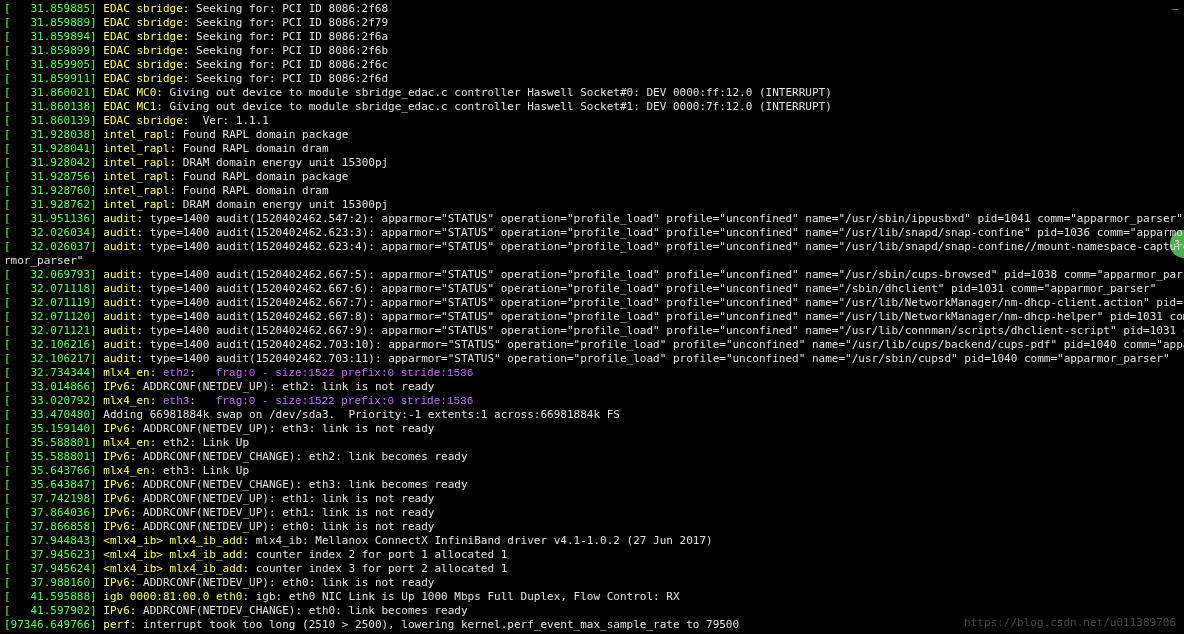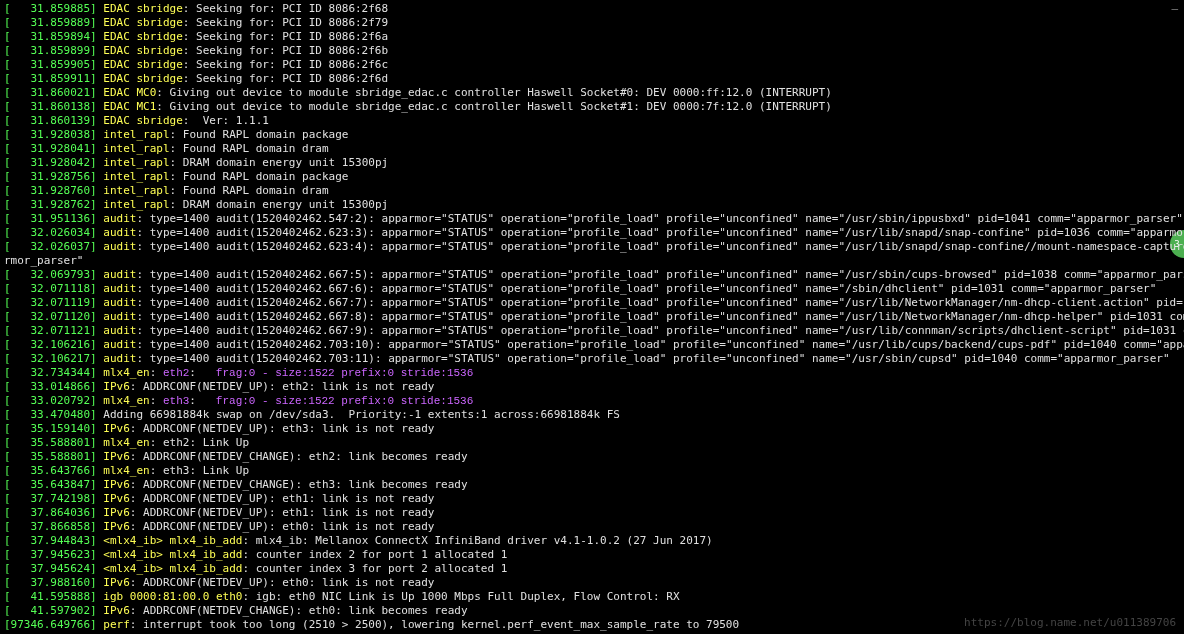--- a/index.html
+++ b/index.html
@@ -14,13 +14,13 @@
   #minimize{position:absolute;top:2px;right:6px;color:#888;font-size:11px;}
 </style>
 </head>
 <body>
 
 <div id="minimize">—</div>
 <div id="badge">3</div>
 
 <div id="terminal"><div class="line"><span class="g">[   31.859885]</span><span class="y"> EDAC sbridge</span><span class="w">: Seeking for: PCI ID 8086:2f68</span></div><div class="line"><span class="g">[   31.859889]</span><span class="y"> EDAC sbridge</span><span class="w">: Seeking for: PCI ID 8086:2f79</span></div><div class="line"><span class="g">[   31.859894]</span><span class="y"> EDAC sbridge</span><span class="w">: Seeking for: PCI ID 8086:2f6a</span></div><div class="line"><span class="g">[   31.859899]</span><span class="y"> EDAC sbridge</span><span class="w">: Seeking for: PCI ID 8086:2f6b</span></div><div class="line"><span class="g">[   31.859905]</span><span class="y"> EDAC sbridge</span><span class="w">: Seeking for: PCI ID 8086:2f6c</span></div><div class="line"><span class="g">[   31.859911]</span><span class="y"> EDAC sbridge</span><span class="w">: Seeking for: PCI ID 8086:2f6d</span></div><div class="line"><span class="g">[   31.860021]</span><span class="y"> EDAC MC0</span><span class="w">: Giving out device to module sbridge_edac.c controller Haswell Socket#0: DEV 0000:ff:12.0 (INTERRUPT)</span></div><div class="line"><span class="g">[   31.860138]</span><span class="y"> EDAC MC1</span><span class="w">: Giving out device to module sbridge_edac.c controller Haswell Socket#1: DEV 0000:7f:12.0 (INTERRUPT)</span></div><div class="line"><span class="g">[   31.860139]</span><span class="y"> EDAC sbridge</span><span class="w">:  Ver: 1.1.1</span></div><div class="line"><span class="g">[   31.928038]</span><span class="y"> intel_rapl</span><span class="w">: Found RAPL domain package</span></div><div class="line"><span class="g">[   31.928041]</span><span class="y"> intel_rapl</span><span class="w">: Found RAPL domain dram</span></div><div class="line"><span class="g">[   31.928042]</span><span class="y"> intel_rapl</span><span class="w">: DRAM domain energy unit 15300pj</span></div><div class="line"><span class="g">[   31.928756]</span><span class="y"> intel_rapl</span><span class="w">: Found RAPL domain package</span></div><div class="line"><span class="g">[   31.928760]</span><span class="y"> intel_rapl</span><span class="w">: Found RAPL domain dram</span></div><div class="line"><span class="g">[   31.928762]</span><span class="y"> intel_rapl</span><span class="w">: DRAM domain energy unit 15300pj</span></div><div class="line"><span class="g">[   31.951136]</span><span class="y"> audit</span><span class="w">: type=1400 audit(1520402462.547:2): apparmor="STATUS" operation="profile_load" profile="unconfined" name="/usr/sbin/ippusbxd" pid=1041 comm="apparmor_parser"</span></div><div class="line"><span class="g">[   32.026034]</span><span class="y"> audit</span><span class="w">: type=1400 audit(1520402462.623:3): apparmor="STATUS" operation="profile_load" profile="unconfined" name="/usr/lib/snapd/snap-confine" pid=1036 comm="apparmor_parser"</span></div><div class="line"><span class="g">[   32.026037]</span><span class="y"> audit</span><span class="w">: type=1400 audit(1520402462.623:4): apparmor="STATUS" operation="profile_load" profile="unconfined" name="/usr/lib/snapd/snap-confine//mount-namespace-capture-helper" pid=1036 comm="appa</span></div><div class="line"><span class="w">rmor_parser"</span></div><div class="line"><span class="g">[   32.069793]</span><span class="y"> audit</span><span class="w">: type=1400 audit(1520402462.667:5): apparmor="STATUS" operation="profile_load" profile="unconfined" name="/usr/sbin/cups-browsed" pid=1038 comm="apparmor_parser"</span></div><div class="line"><span class="g">[   32.071118]</span><span class="y"> audit</span><span class="w">: type=1400 audit(1520402462.667:6): apparmor="STATUS" operation="profile_load" profile="unconfined" name="/sbin/dhclient" pid=1031 comm="apparmor_parser"</span></div><div class="line"><span class="g">[   32.071119]</span><span class="y"> audit</span><span class="w">: type=1400 audit(1520402462.667:7): apparmor="STATUS" operation="profile_load" profile="unconfined" name="/usr/lib/NetworkManager/nm-dhcp-client.action" pid=1031 comm="apparmor_parser"</span></div><div class="line"><span class="g">[   32.071120]</span><span class="y"> audit</span><span class="w">: type=1400 audit(1520402462.667:8): apparmor="STATUS" operation="profile_load" profile="unconfined" name="/usr/lib/NetworkManager/nm-dhcp-helper" pid=1031 comm="apparmor_parser"</span></div><div class="line"><span class="g">[   32.071121]</span><span class="y"> audit</span><span class="w">: type=1400 audit(1520402462.667:9): apparmor="STATUS" operation="profile_load" profile="unconfined" name="/usr/lib/connman/scripts/dhclient-script" pid=1031 comm="apparmor_parser"</span></div><div class="line"><span class="g">[   32.106216]</span><span class="y"> audit</span><span class="w">: type=1400 audit(1520402462.703:10): apparmor="STATUS" operation="profile_load" profile="unconfined" name="/usr/lib/cups/backend/cups-pdf" pid=1040 comm="apparmor_parser"</span></div><div class="line"><span class="g">[   32.106217]</span><span class="y"> audit</span><span class="w">: type=1400 audit(1520402462.703:11): apparmor="STATUS" operation="profile_load" profile="unconfined" name="/usr/sbin/cupsd" pid=1040 comm="apparmor_parser"</span></div><div class="line"><span class="g">[   32.734344]</span><span class="y"> mlx4_en</span><span class="w">: </span><span class="p">eth2</span><span class="w">:   </span><span class="p">frag:0 - size:1522 prefix:0 stride:1536</span></div><div class="line"><span class="g">[   33.014866]</span><span class="y"> IPv6</span><span class="w">: ADDRCONF(NETDEV_UP): eth2: link is not ready</span></div><div class="line"><span class="g">[   33.020792]</span><span class="y"> mlx4_en</span><span class="w">: </span><span class="p">eth3</span><span class="w">:   </span><span class="p">frag:0 - size:1522 prefix:0 stride:1536</span></div><div class="line"><span class="g">[   33.470480]</span><span class="w"> Adding 66981884k swap on /dev/sda3.  Priority:-1 extents:1 across:66981884k FS</span></div><div class="line"><span class="g">[   35.159140]</span><span class="y"> IPv6</span><span class="w">: ADDRCONF(NETDEV_UP): eth3: link is not ready</span></div><div class="line"><span class="g">[   35.588801]</span><span class="y"> mlx4_en</span><span class="w">: eth2: Link Up</span></div><div class="line"><span class="g">[   35.588801]</span><span class="y"> IPv6</span><span class="w">: ADDRCONF(NETDEV_CHANGE): eth2: link becomes ready</span></div><div class="line"><span class="g">[   35.643766]</span><span class="y"> mlx4_en</span><span class="w">: eth3: Link Up</span></div><div class="line"><span class="g">[   35.643847]</span><span class="y"> IPv6</span><span class="w">: ADDRCONF(NETDEV_CHANGE): eth3: link becomes ready</span></div><div class="line"><span class="g">[   37.742198]</span><span class="y"> IPv6</span><span class="w">: ADDRCONF(NETDEV_UP): eth1: link is not ready</span></div><div class="line"><span class="g">[   37.864036]</span><span class="y"> IPv6</span><span class="w">: ADDRCONF(NETDEV_UP): eth1: link is not ready</span></div><div class="line"><span class="g">[   37.866858]</span><span class="y"> IPv6</span><span class="w">: ADDRCONF(NETDEV_UP): eth0: link is not ready</span></div><div class="line"><span class="g">[   37.944843]</span><span class="y"> &lt;mlx4_ib&gt; mlx4_ib_add</span><span class="w">: mlx4_ib: Mellanox ConnectX InfiniBand driver v4.1-1.0.2 (27 Jun 2017)</span></div><div class="line"><span class="g">[   37.945623]</span><span class="y"> &lt;mlx4_ib&gt; mlx4_ib_add</span><span class="w">: counter index 2 for port 1 allocated 1</span></div><div class="line"><span class="g">[   37.945624]</span><span class="y"> &lt;mlx4_ib&gt; mlx4_ib_add</span><span class="w">: counter index 3 for port 2 allocated 1</span></div><div class="line"><span class="g">[   37.988160]</span><span class="y"> IPv6</span><span class="w">: ADDRCONF(NETDEV_UP): eth0: link is not ready</span></div><div class="line"><span class="g">[   41.595888]</span><span class="y"> igb 0000:81:00.0 eth0</span><span class="w">: igb: eth0 NIC Link is Up 1000 Mbps Full Duplex, Flow Control: RX</span></div><div class="line"><span class="g">[   41.597902]</span><span class="y"> IPv6</span><span class="w">: ADDRCONF(NETDEV_CHANGE): eth0: link becomes ready</span></div><div class="line"><span class="g">[97346.649766]</span><span class="y"> perf</span><span class="w">: interrupt took too long (2510 &gt; 2500), lowering kernel.perf_event_max_sample_rate to 79500</span></div><div class="line"><span class="g">[97511.231054]</span><span class="y"> kauditd_printk_skb</span><span class="w">: 12 callbacks suppressed</span></div></div>
 
-<div id="watermark">https://blog.name.net/u011389706</div>
+<div id="watermark">https://blog.csdn.net/u011389706</div>
 
 </body></html>

